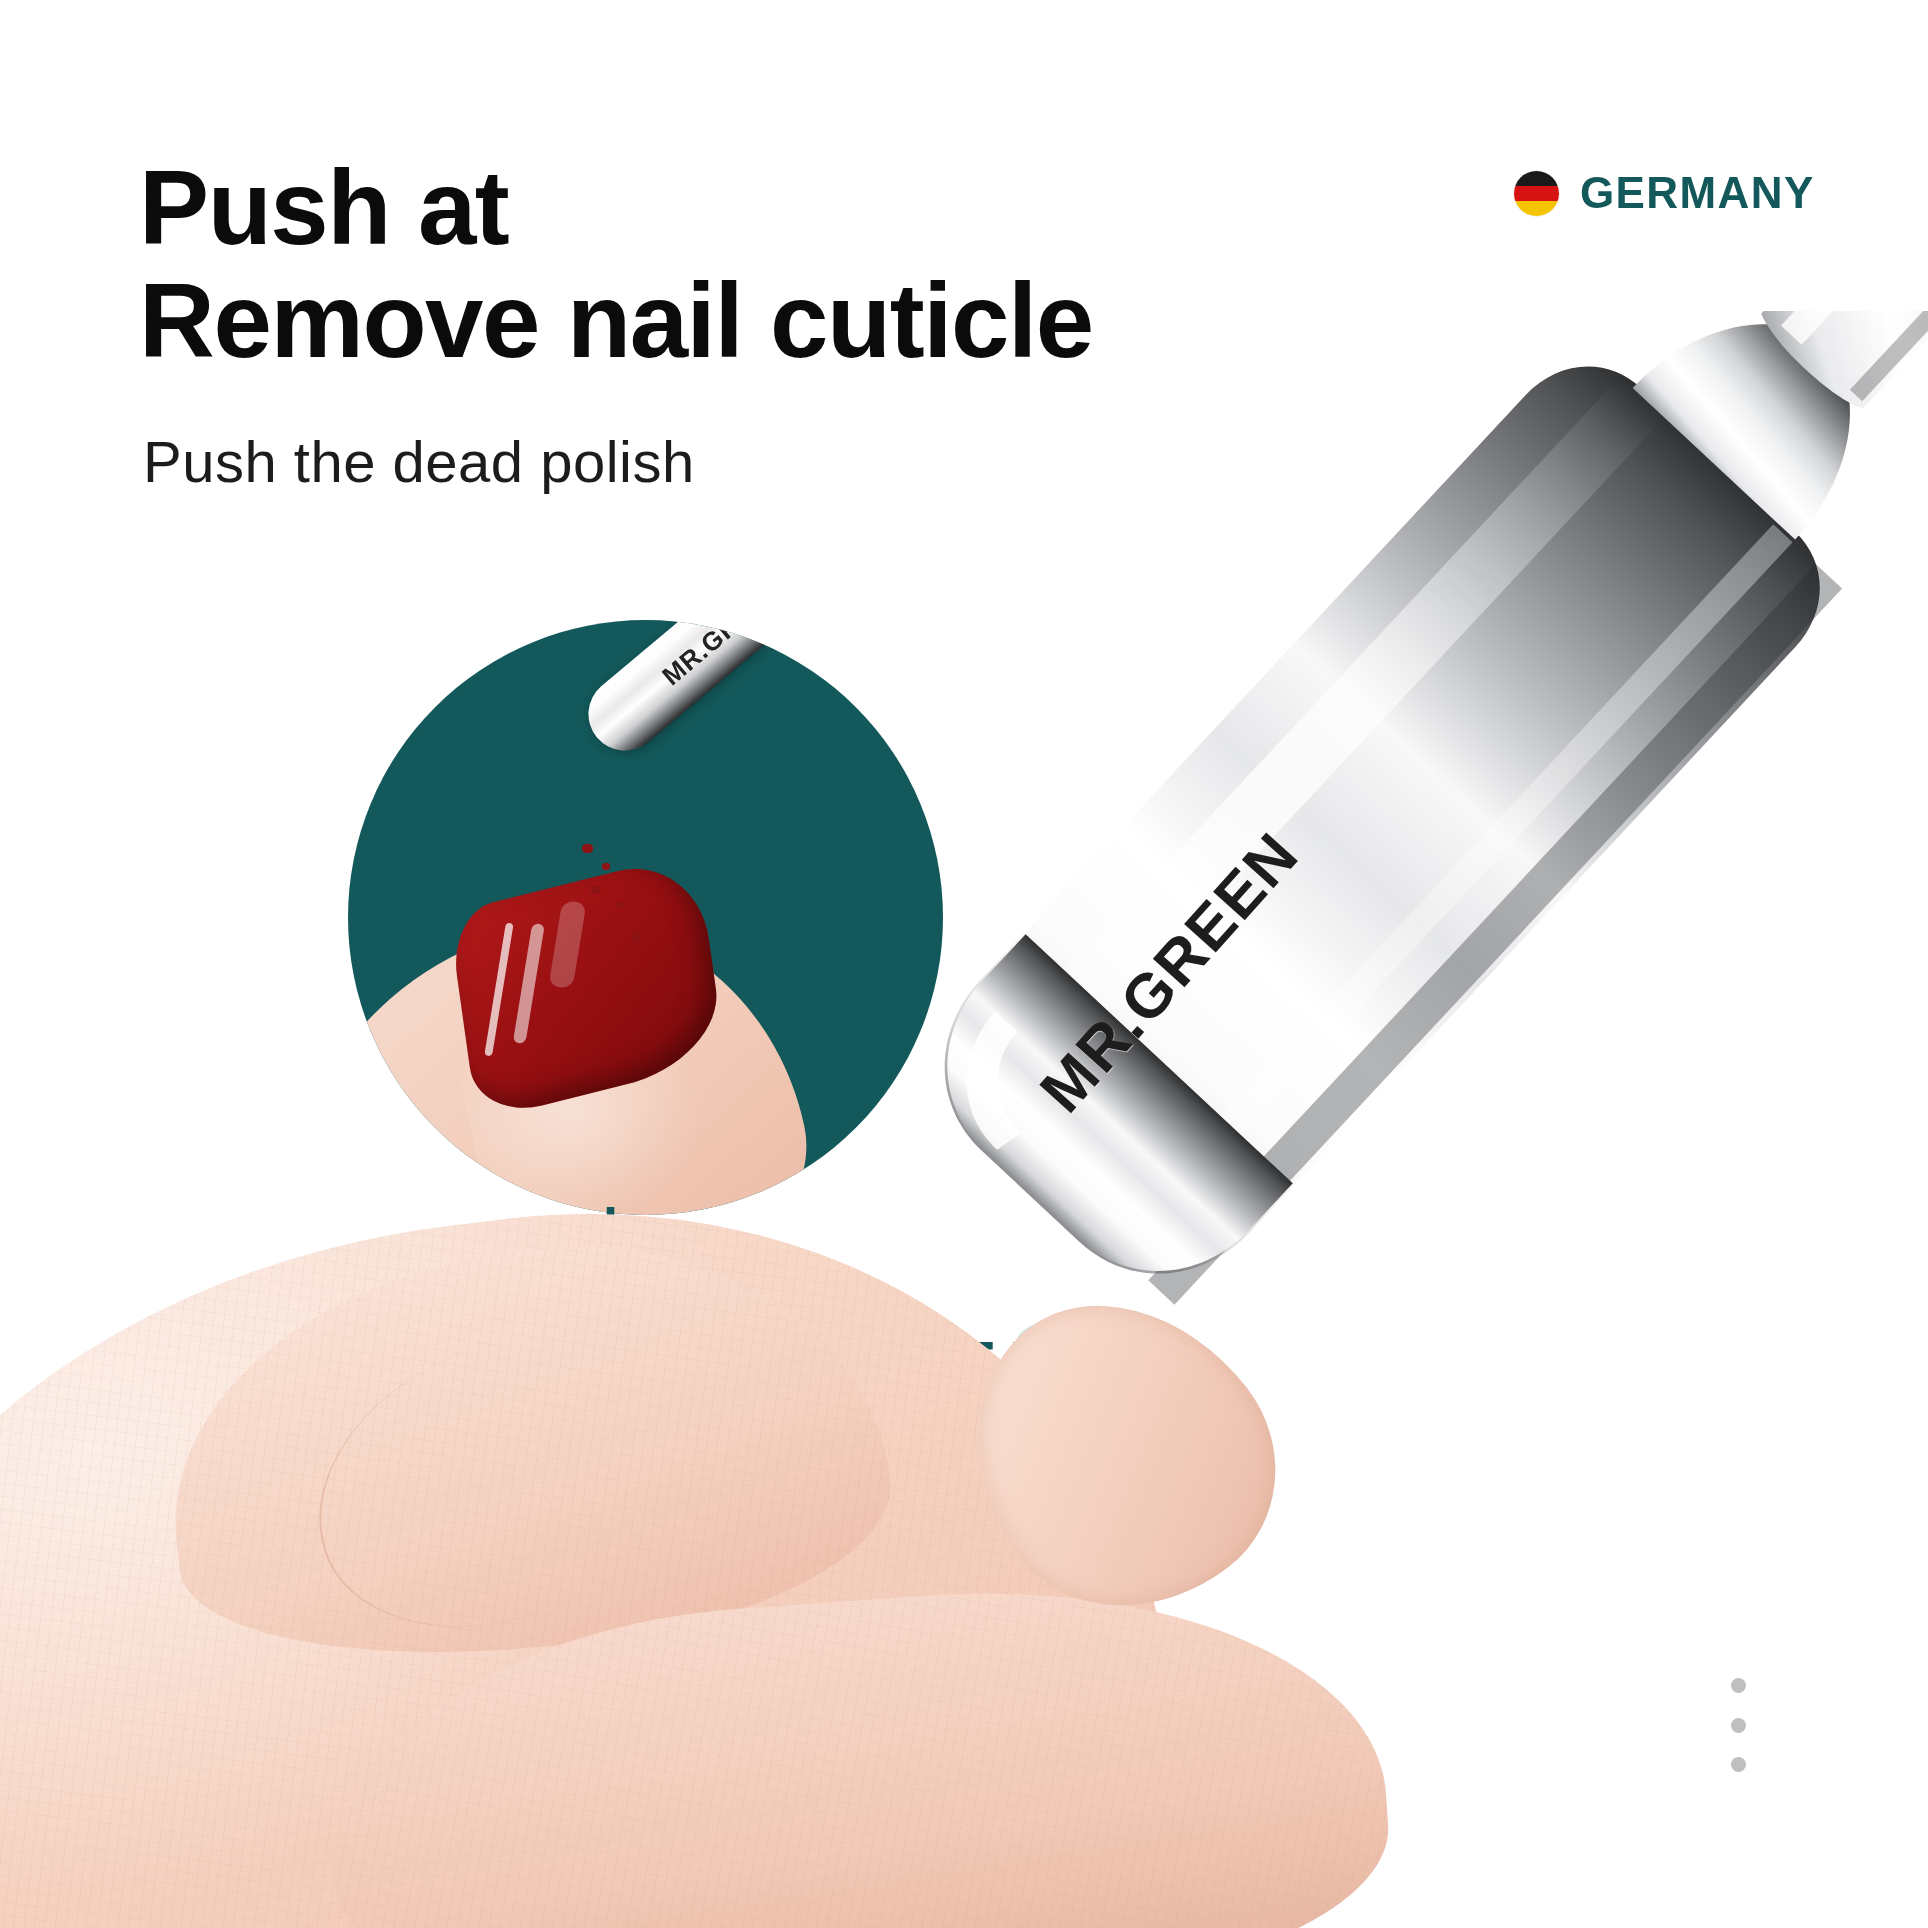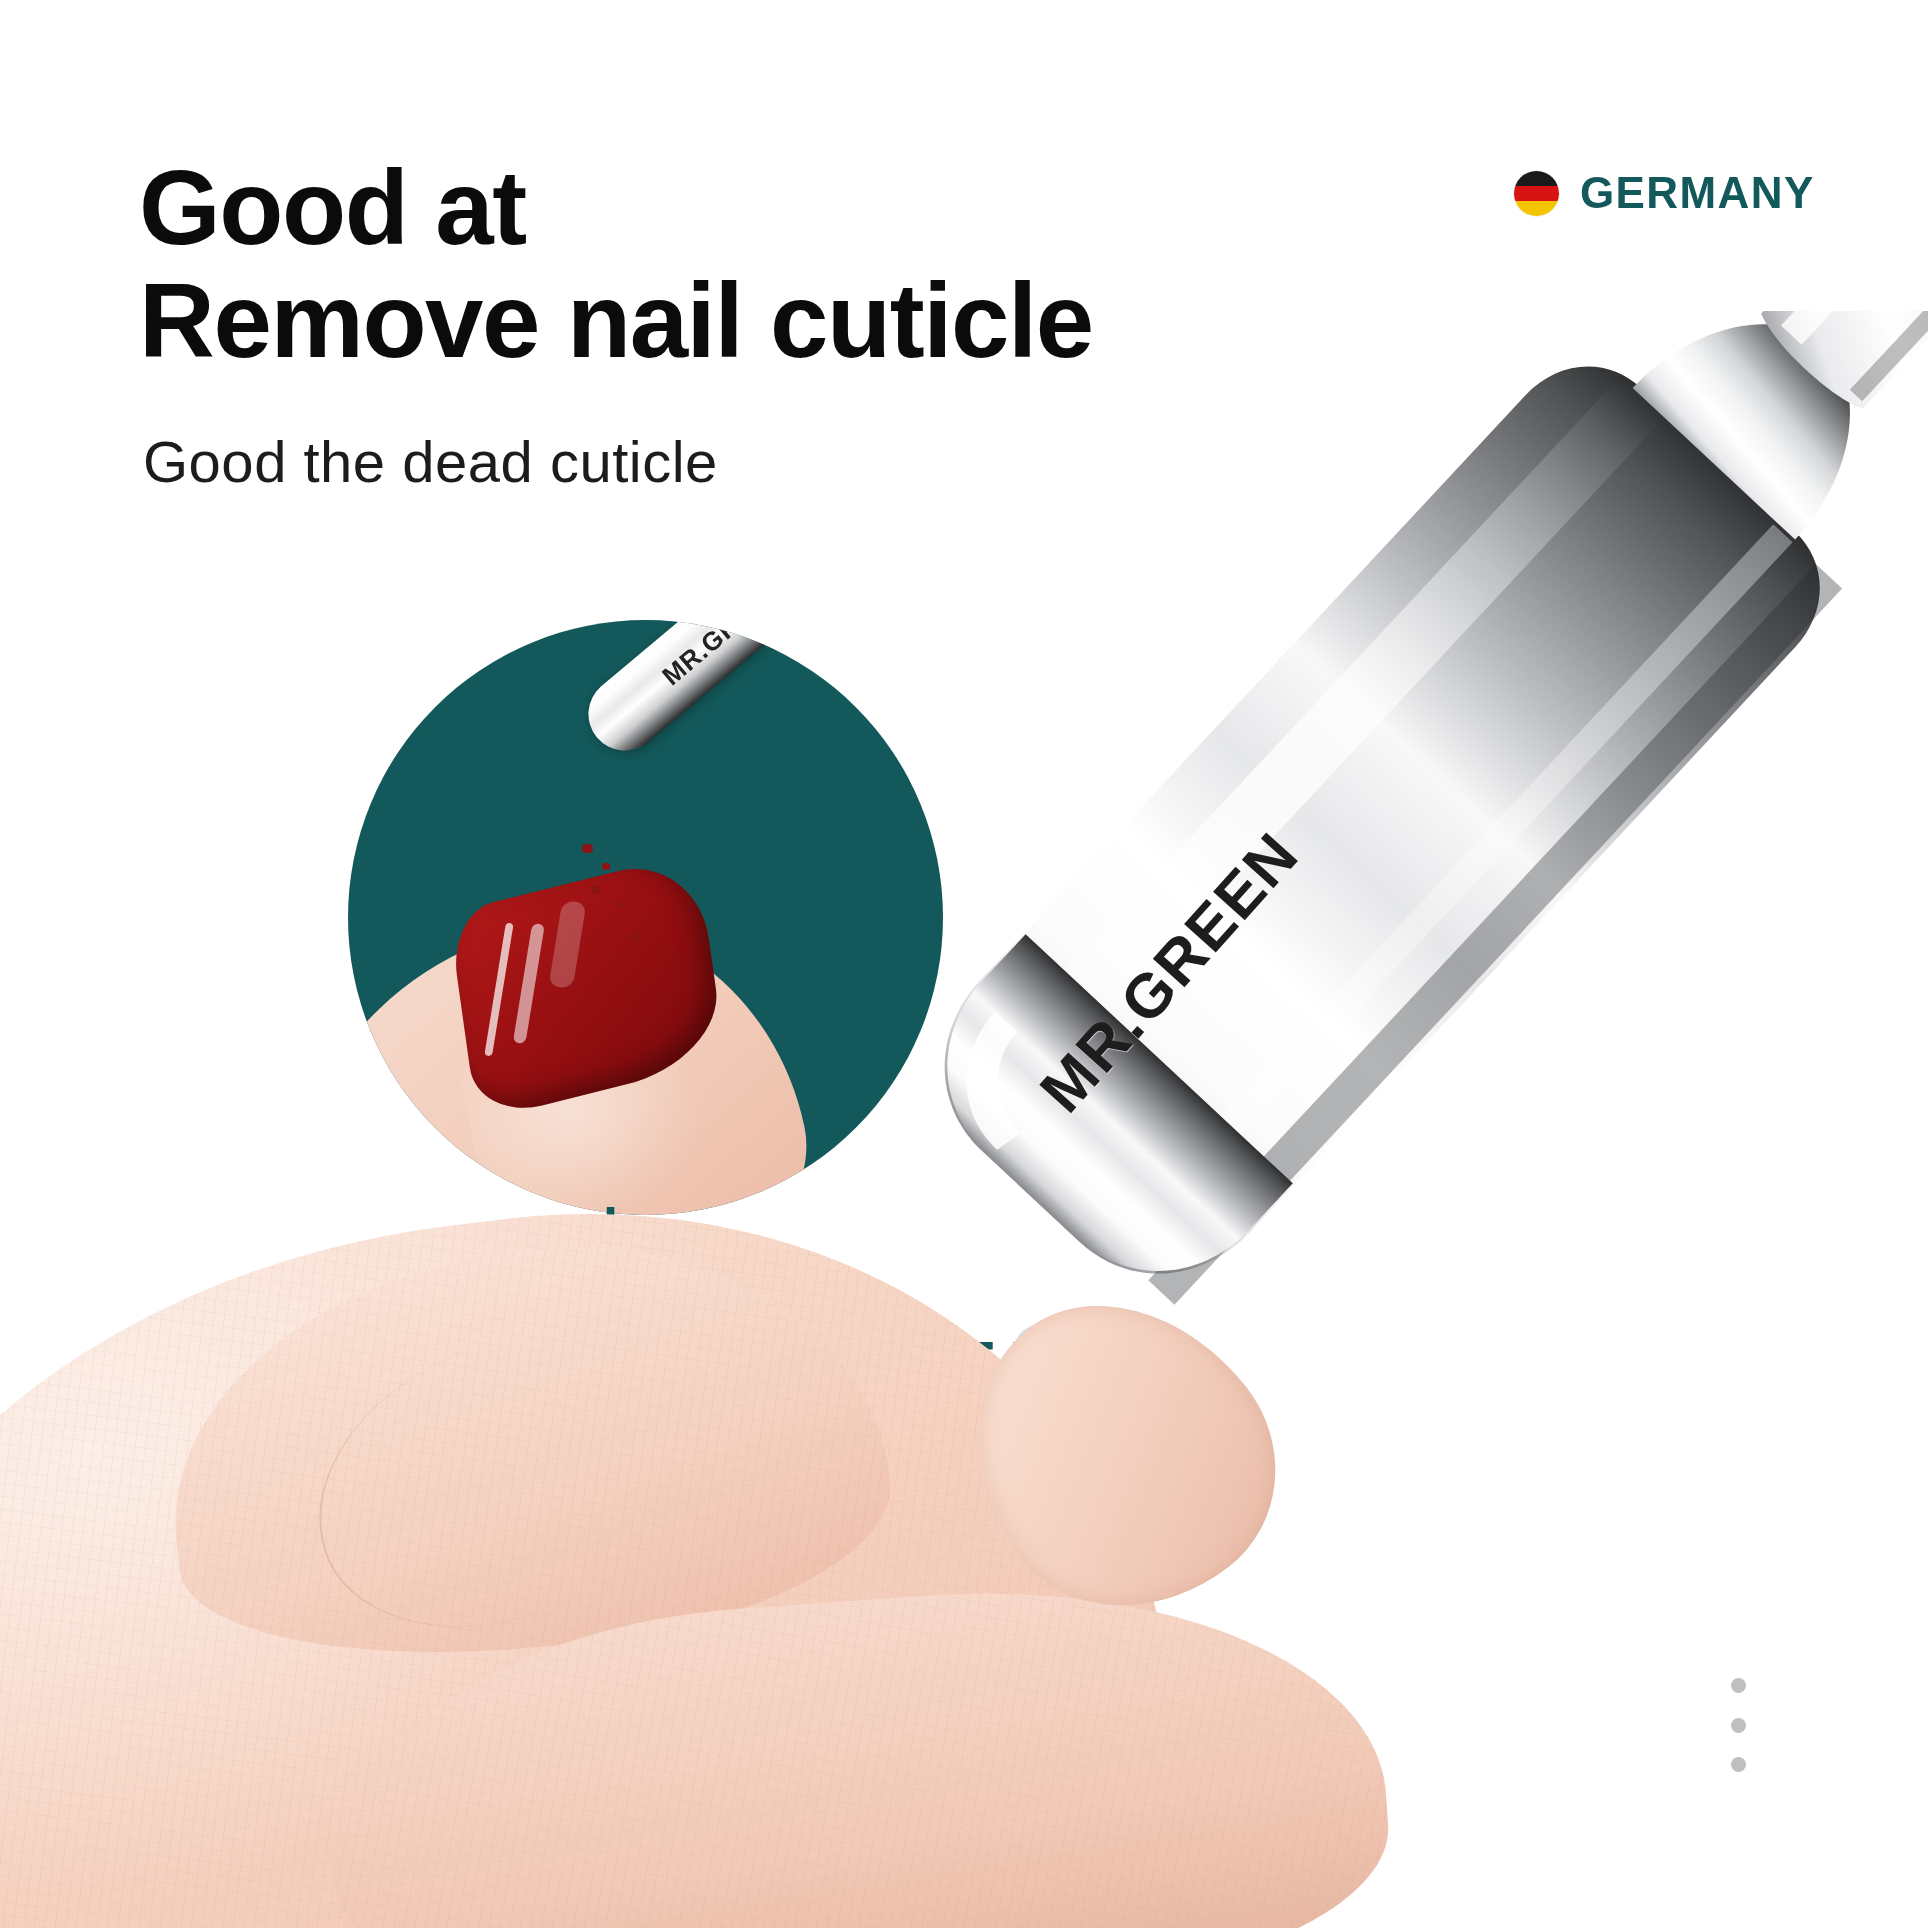--- a/index.html
+++ b/index.html
@@ -311,23 +311,23 @@
     height: 15px;
     border-radius: 50%;
     background: #bfbfbf;
   }
 </style>
 </head>
 <body>
 
 <div id="stage">
 
-  <h1 class="headline"><span>Good at</span><span class="line2">Remove nail cuticle</span></h1>
-
-  <p class="subhead">Good the dead cuticle</p>
+  <h1 class="headline"><span>Push at</span><span class="line2">Remove nail cuticle</span></h1>
+
+  <p class="subhead">Push the dead polish</p>
 
   <div class="germany-badge">
     <span class="flag-circle"></span>
     <span class="germany-label">GERMANY</span>
   </div>
 
   <div class="inset-circle">
     <div class="inset-finger"></div>
     <div class="inset-nail">
       <span class="nail-gloss-a"></span>

